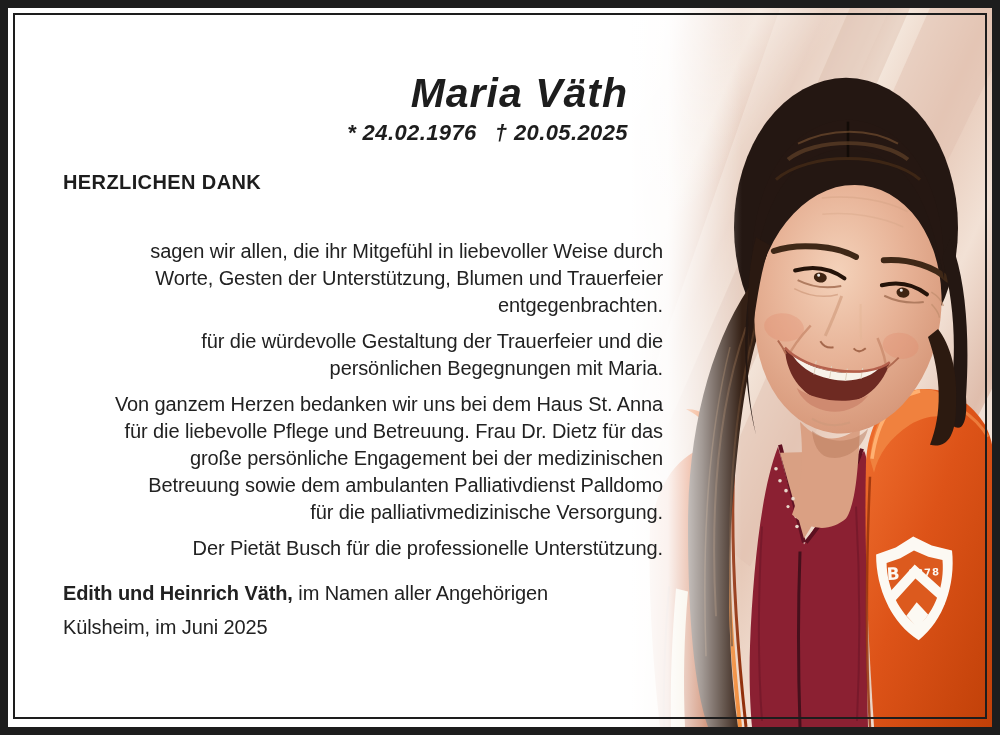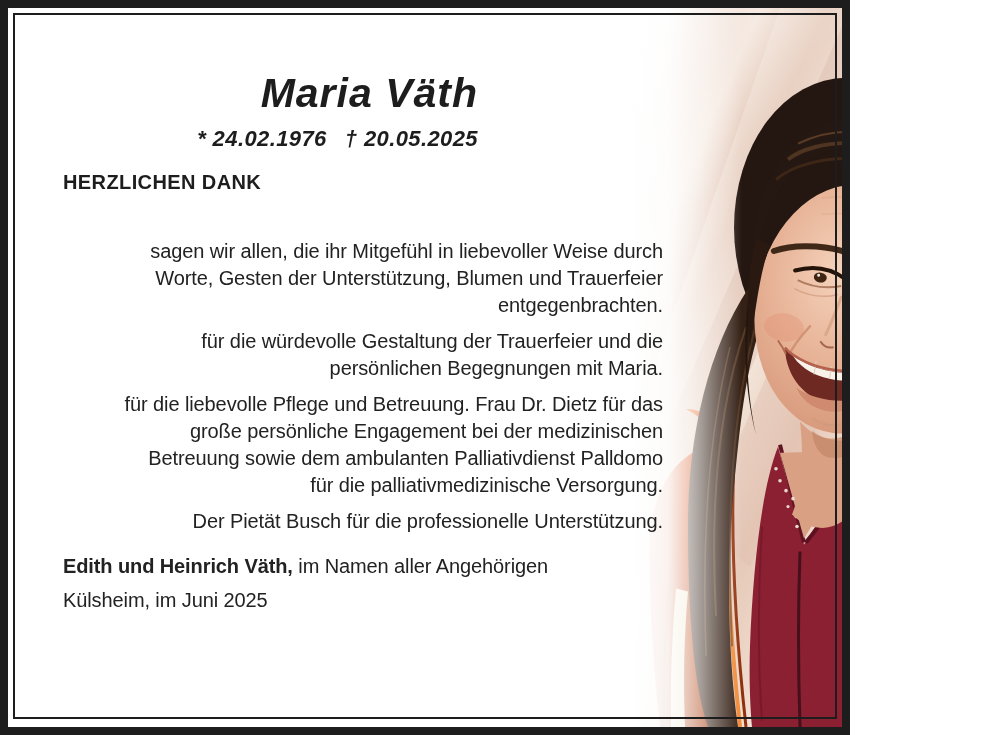--- a/index.html
+++ b/index.html
@@ -1,17 +1,17 @@
 <!DOCTYPE html>
 <html><head>
 <meta charset="utf-8">
 <style>
   html,body { margin:0; padding:0; background:#ffffff; }
   .canvas {
-    position:relative; width:850px; height:735px; background:#ffffff;
+    position:relative; width:1000px; height:735px; background:#ffffff;
     overflow:hidden; font-family:"Liberation Sans","DejaVu Sans",sans-serif;
     color:#1d1d1d;
   }
   
   .outer-frame {
     position:absolute; inset:0; border:8px solid #1d1d1d; z-index:6;
     pointer-events:none; box-sizing:border-box;
   }
   .inner-frame {
     position:absolute; left:13px; top:13px; right:13px; bottom:16px;
@@ -23,21 +23,21 @@
   .photo-fade {
     position:absolute; inset:0; z-index:2; pointer-events:none;
     background:
       linear-gradient(128deg, rgba(255,255,255,.85) 0%, rgba(255,255,255,0) 24%),
       linear-gradient(90deg, #ffffff 0px, rgba(255,255,255,.93) 38px,
                       rgba(255,255,255,.55) 72px, rgba(255,255,255,0) 112px);
   }
   
   .title-block { position:absolute; top:72px; right:372px; text-align:right; z-index:3; }
   .name  { font-size:41px; font-weight:bold; font-style:italic; letter-spacing:1px; line-height:1.05; white-space:nowrap; }
-  .dates { margin-top:11px; font-size:22px; font-weight:bold; font-style:italic; letter-spacing:.4px; white-space:nowrap; }
+  .dates { margin-top:5px; font-size:22px; font-weight:bold; font-style:italic; letter-spacing:.4px; white-space:nowrap; }
   .dates .death { margin-left:18px; }
   .heading {
     position:absolute; left:63px; top:171px; z-index:3;
     font-size:20px; font-weight:bold; letter-spacing:.4px; white-space:nowrap;
   }
   .body-text {
     position:absolute; left:63px; top:238px; width:600px; z-index:3;
     font-size:20px; line-height:27px; color:#222222; letter-spacing:-0.1px;
   }
   .para { margin:0 0 9px 0;text-align:right; }
@@ -213,20 +213,21 @@
     <div class="para">
       <div class="line">sagen wir allen, die ihr Mitgefühl in liebevoller Weise durch</div>
       <div class="line">Worte, Gesten der Unterstützung, Blumen und Trauerfeier</div>
       <div class="line">entgegenbrachten.</div>
     </div>
     <div class="para">
       <div class="line">für die würdevolle Gestaltung der Trauerfeier und die</div>
       <div class="line">persönlichen Begegnungen mit Maria.</div>
     </div>
     <div class="para">
+      <div class="line">Von ganzem Herzen bedanken wir uns bei dem Haus St. Anna</div>
       <div class="line">für die liebevolle Pflege und Betreuung. Frau Dr. Dietz für das</div>
       <div class="line">große persönliche Engagement bei der medizinischen</div>
       <div class="line">Betreuung sowie dem ambulanten Palliativdienst Palldomo</div>
       <div class="line">für die palliativmedizinische Versorgung.</div>
     </div>
     <div class="para">
       <div class="line">Der Pietät Busch für die professionelle Unterstützung.</div>
     </div>
     <div class="signature">
       <span class="sig-bold">Edith und Heinrich Väth,</span>

